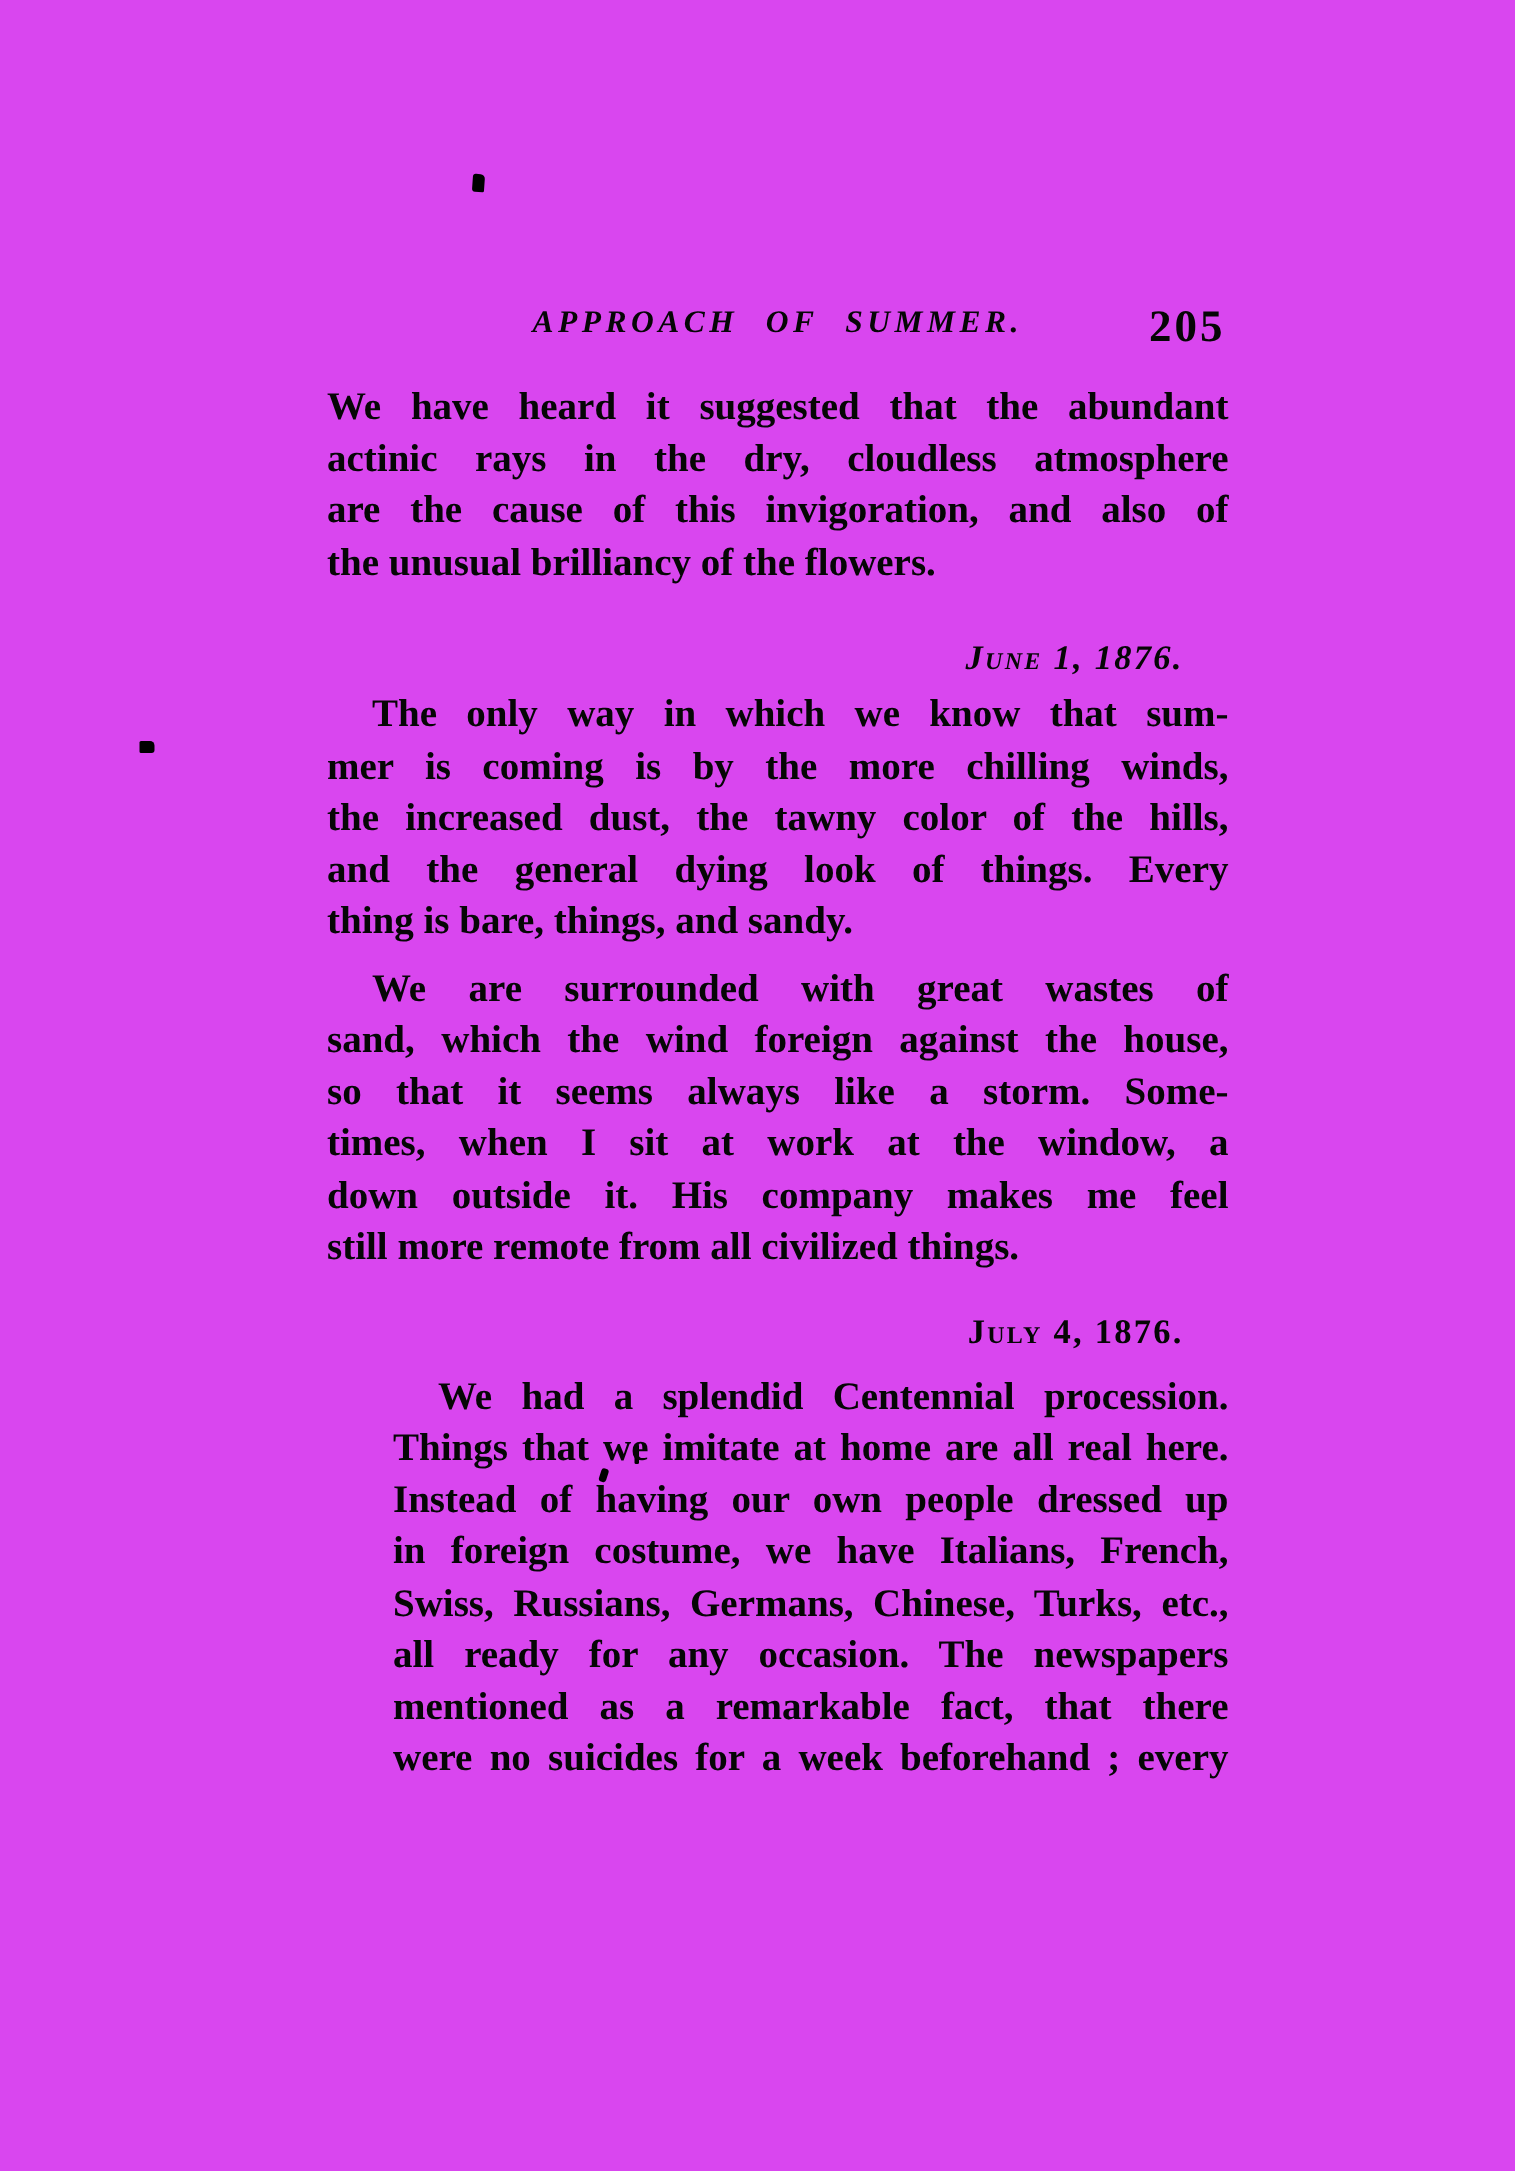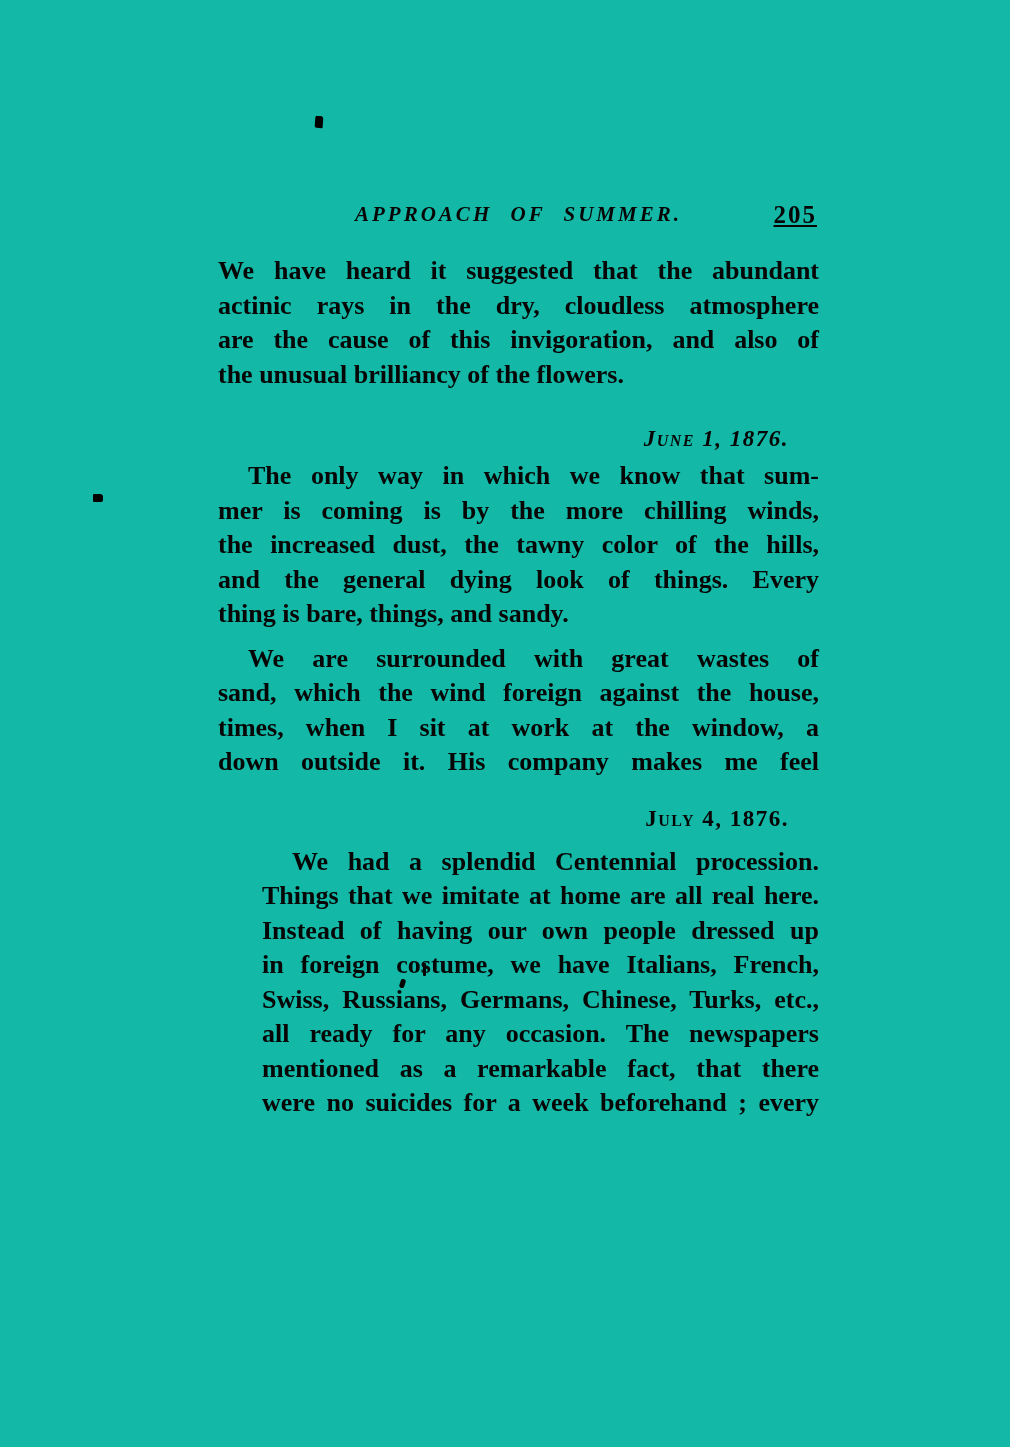--- a/index.html
+++ b/index.html
@@ -1,21 +1,21 @@
 <!DOCTYPE html>
 <html><head>
 <meta charset="utf-8">
 <style>
   * { margin:0; padding:0; box-sizing:border-box; }
   html, body { background:#ffffff; }
   .sheet {
     position:relative;
     width:1010px;
     height:1447px;
-    background:#14b8a6;
+    background:#d946ef;
     overflow:hidden;
     font-family:"Liberation Serif", serif;
     color:#060606;
   }
   .text-block {
     position:absolute;
     left:218px;
     top:202px;
     width:601px;
   }
@@ -29,24 +29,23 @@
     word-spacing:10px;
     text-align:center;
     white-space:nowrap;
   }
   .page-number {
     position:absolute;
     right:2px;
     top:-1px;
     font-style:normal;
     font-weight:bold;
-    font-size:25px;
+    font-size:30px;
     letter-spacing:2px;
     word-spacing:normal;
-    text-decoration:underline;
   }
   .para {
     font-size:26px;
     line-height:34.5px;
   }
   .line {
     text-align:justify;
     text-align-last:justify;
     font-weight:bold;
   }
@@ -103,22 +102,24 @@
       <div class="line indent">The only way in which we know that sum-</div>
       <div class="line">mer is coming is by the more chilling winds,</div>
       <div class="line">the increased dust, the tawny color of the hills,</div>
       <div class="line">and the general dying look of things. Every</div>
       <div class="line end">thing is bare, things, and sandy.</div>
     </div>
 
     <div class="para p3">
       <div class="line indent">We are surrounded with great wastes of</div>
       <div class="line">sand, which the wind foreign against the house,</div>
+      <div class="line">so that it seems always like a storm. Some-</div>
       <div class="line">times, when I sit at work at the window, a</div>
       <div class="line">down outside it. His company makes me feel</div>
+      <div class="line end">still more remote from all civilized things.</div>
     </div>
 
     <div class="date-line date-july">July 4, 1876.</div>
 
     <div class="para p4">
       <div class="line indent">We had a splendid Centennial procession.</div>
       <div class="line">Things that we imitate at home are all real here.</div>
       <div class="line">Instead of having our own people dressed up</div>
       <div class="line">in foreign costume, we have Italians, French,</div>
       <div class="line">Swiss, Russians, Germans, Chinese, Turks, etc.,</div>

